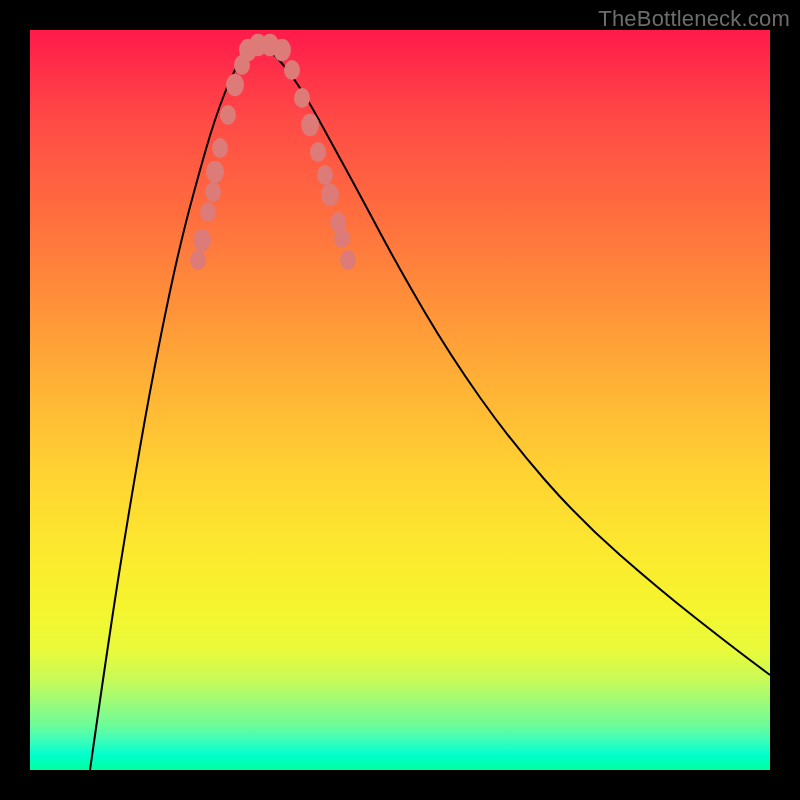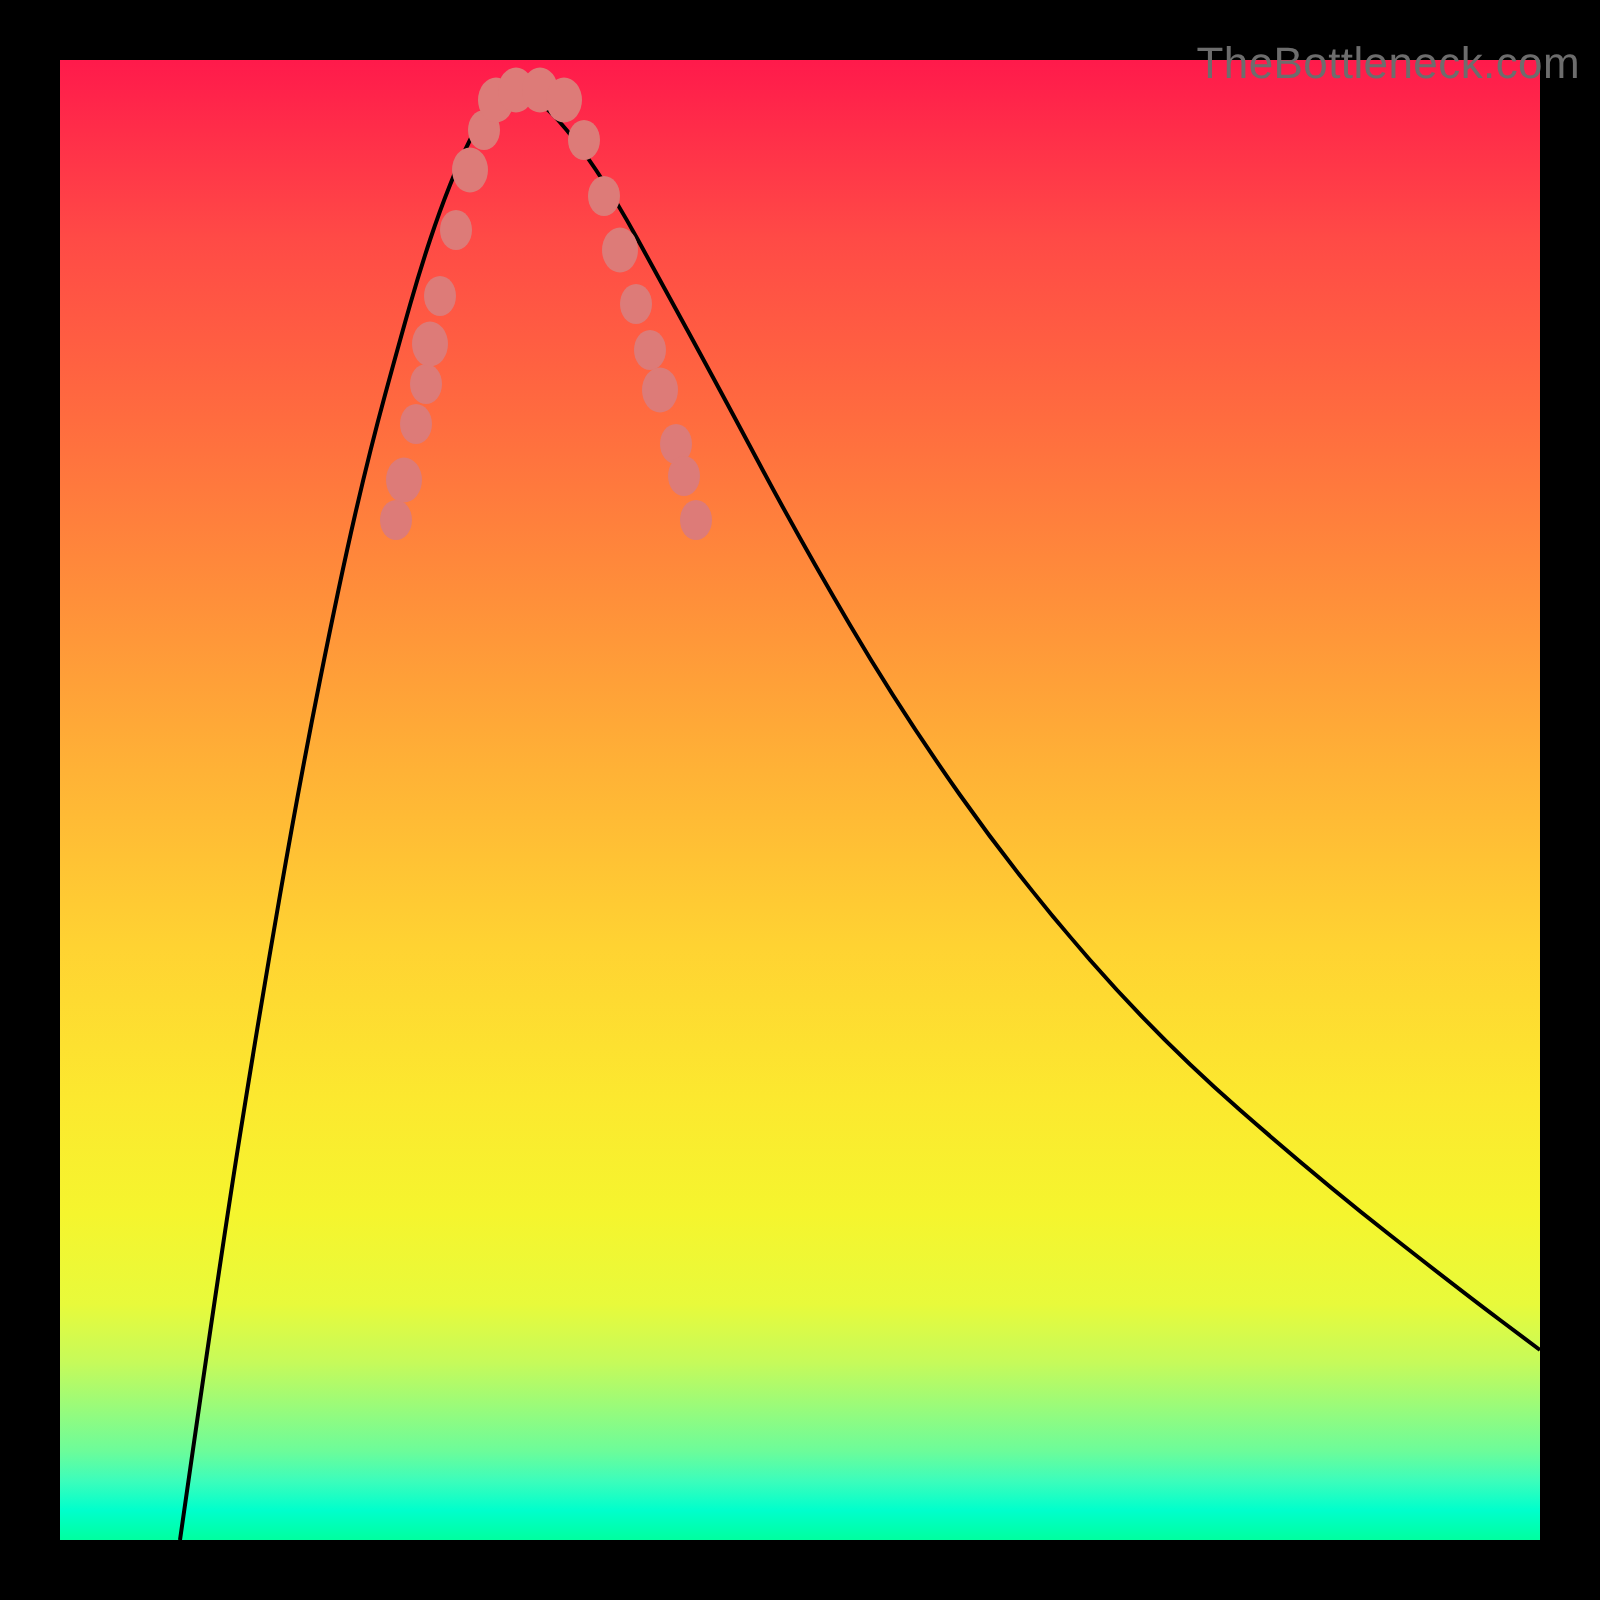--- a/index.html
+++ b/index.html
@@ -46,21 +46,20 @@
   }
   .watermark {
     position: absolute;
     top: 6px;
     right: 10px;
     font-size: 22px;
     font-weight: 500;
     color: #6d6d6d;
     letter-spacing: 0.2px;
     user-select: none;
-    margin-top: 13px;
   }
   svg.curve {
     position: absolute;
     left: 0;
     top: 0;
     width: 740px;
     height: 740px;
     overflow: visible;
   }
   .curve-path {

